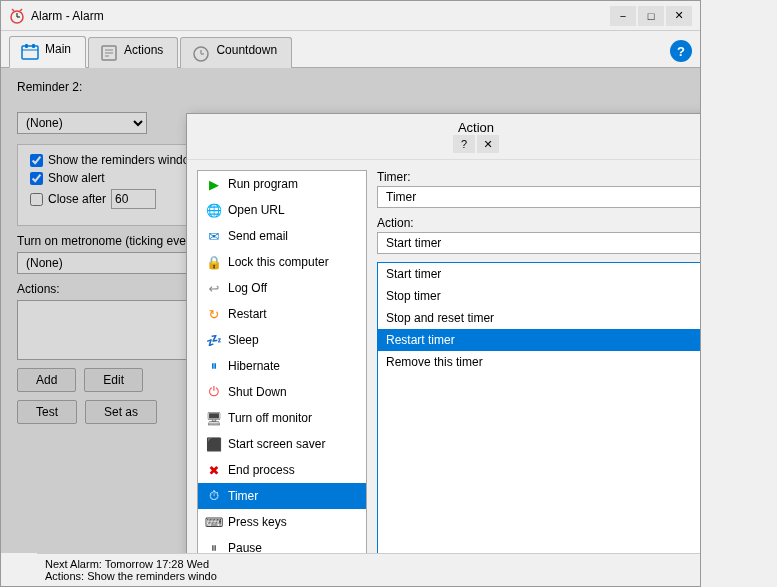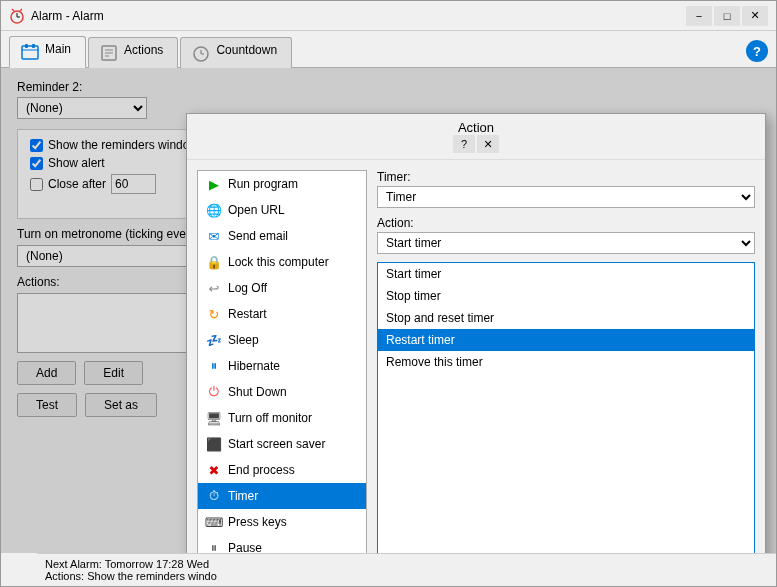--- a/index.html
+++ b/index.html
@@ -8,21 +8,21 @@
       font-size: 12px;
       background: #f0f0f0;
       width: 777px;
       height: 587px;
       overflow: hidden;
       position: relative;
     }
 
     
     .main-window {
-      width: 777px;
+      width: 701px;
       height: 587px;
       background: #f0f0f0;
       border: 1px solid #999;
       display: flex;
       flex-direction: column;
     }
 
     
     .title-bar {
       background: #f0f0f0;
@@ -113,21 +113,21 @@
     
     .content-area {
       flex: 1;
       padding: 12px 16px;
       position: relative;
       overflow: hidden;
     }
 
     
     .reminder-section { margin-bottom: 10px; }
-    .reminder-label { font-size: 12px; margin-bottom: 3px; }
+    .reminder-label { font-size: 12px; margin-bottom: 18px; }
     .reminder-select {
       width: 130px;
       height: 22px;
       border: 1px solid #aaa;
       background: white;
       font-size: 12px;
       padding: 0 4px;
     }
 
     
@@ -139,21 +139,21 @@
       display: flex;
       gap: 20px;
     }
     .checkbox-row {
       display: flex;
       align-items: center;
       gap: 5px;
       font-size: 12px;
       margin-bottom: 4px;
     }
-    .checkbox-row:last-child { margin-bottom: 16px; }
+    .checkbox-row:last-child { margin-bottom: 8px; }
     .checkbox-col { display: flex; flex-direction: column; }
 
     
     .close-after-row {
       display: flex;
       align-items: center;
       gap: 5px;
     }
     .close-after-input {
       width: 45px;

